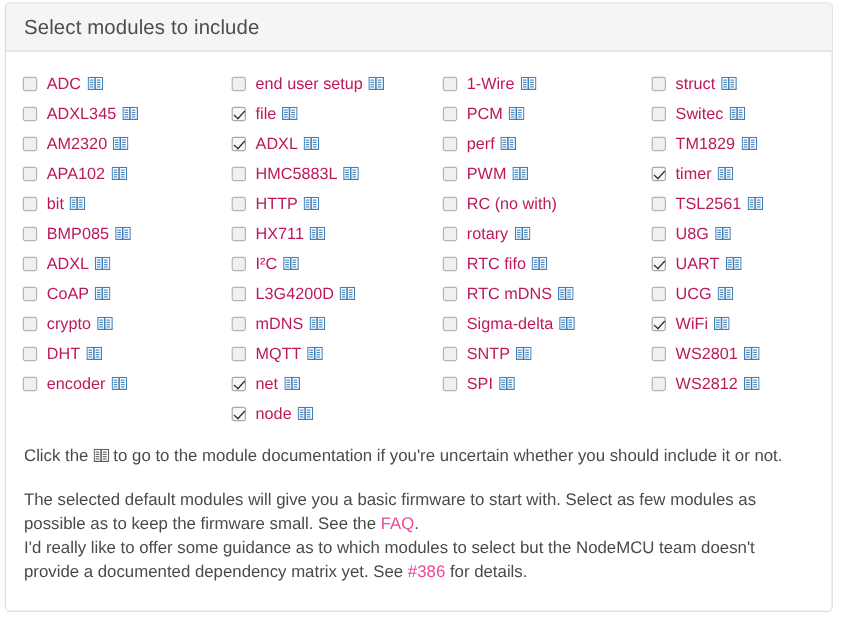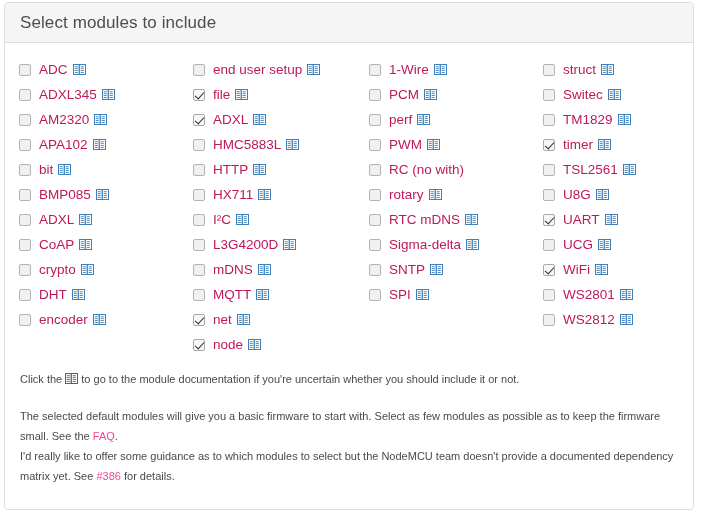--- a/index.html
+++ b/index.html
@@ -111,21 +111,21 @@
     display: inline-block;
     width: 13px;
     height: 11px;
     vertical-align: -1px;
     line-height: 0;
   }
   .doc-icon svg { display: block; }
 
   
   .note {
-    font-size: 11px;
+    font-size: 14px;
     color: #4a4a4a;
     line-height: 20px;
     margin: 0;
     padding: 0 1px;
   }
   .note.p1 { margin-top: 12px; }
   .note.p2 { margin-top: 17px; }
   .note.p3 { }
 
   .note .doc-icon { vertical-align: -1px; }
@@ -638,20 +638,38 @@
               </svg>
             </a>
           </div>
           <div class="module-item">
             <span class="cb"></span>
             <span class="mod-label">RC (no with)</span>
           </div>
           <div class="module-item">
             <span class="cb"></span>
             <span class="mod-label">rotary</span>
+            <a class="doc-icon" href="#">
+              <svg viewBox="0 0 13 11" width="13" height="11" aria-hidden="true">
+                <rect x="0.5" y="0.5" width="12" height="10" fill="#ffffff" stroke="#3f7fba" stroke-width="1"></rect>
+                <rect x="5.6" y="0.5" width="1.3" height="10" fill="#3f7fba"></rect>
+                <rect x="1.7" y="2.3" width="3.1" height="0.9" fill="#3f7fba"></rect>
+                <rect x="1.7" y="4.2" width="3.1" height="0.9" fill="#3f7fba"></rect>
+                <rect x="1.7" y="6.1" width="3.1" height="0.9" fill="#3f7fba"></rect>
+                <rect x="1.7" y="8.0" width="3.1" height="0.9" fill="#3f7fba"></rect>
+                <rect x="7.7" y="2.3" width="3.1" height="0.9" fill="#3f7fba"></rect>
+                <rect x="7.7" y="4.2" width="3.1" height="0.9" fill="#3f7fba"></rect>
+                <rect x="7.7" y="6.1" width="3.1" height="0.9" fill="#3f7fba"></rect>
+                <rect x="7.7" y="8.0" width="3.1" height="0.9" fill="#3f7fba"></rect>
+              </svg>
+            </a>
+          </div>
+          <div class="module-item">
+            <span class="cb"></span>
+            <span class="mod-label">RTC fifo</span>
             <a class="doc-icon" href="#">
               <svg viewBox="0 0 13 11" width="13" height="11" aria-hidden="true">
                 <rect x="0.5" y="0.5" width="12" height="10" fill="#ffffff" stroke="#3f7fba" stroke-width="1"></rect>
                 <rect x="5.6" y="0.5" width="1.3" height="10" fill="#3f7fba"></rect>
                 <rect x="1.7" y="2.3" width="3.1" height="0.9" fill="#3f7fba"></rect>
                 <rect x="1.7" y="4.2" width="3.1" height="0.9" fill="#3f7fba"></rect>
                 <rect x="1.7" y="6.1" width="3.1" height="0.9" fill="#3f7fba"></rect>
                 <rect x="1.7" y="8.0" width="3.1" height="0.9" fill="#3f7fba"></rect>
                 <rect x="7.7" y="2.3" width="3.1" height="0.9" fill="#3f7fba"></rect>
                 <rect x="7.7" y="4.2" width="3.1" height="0.9" fill="#3f7fba"></rect>

